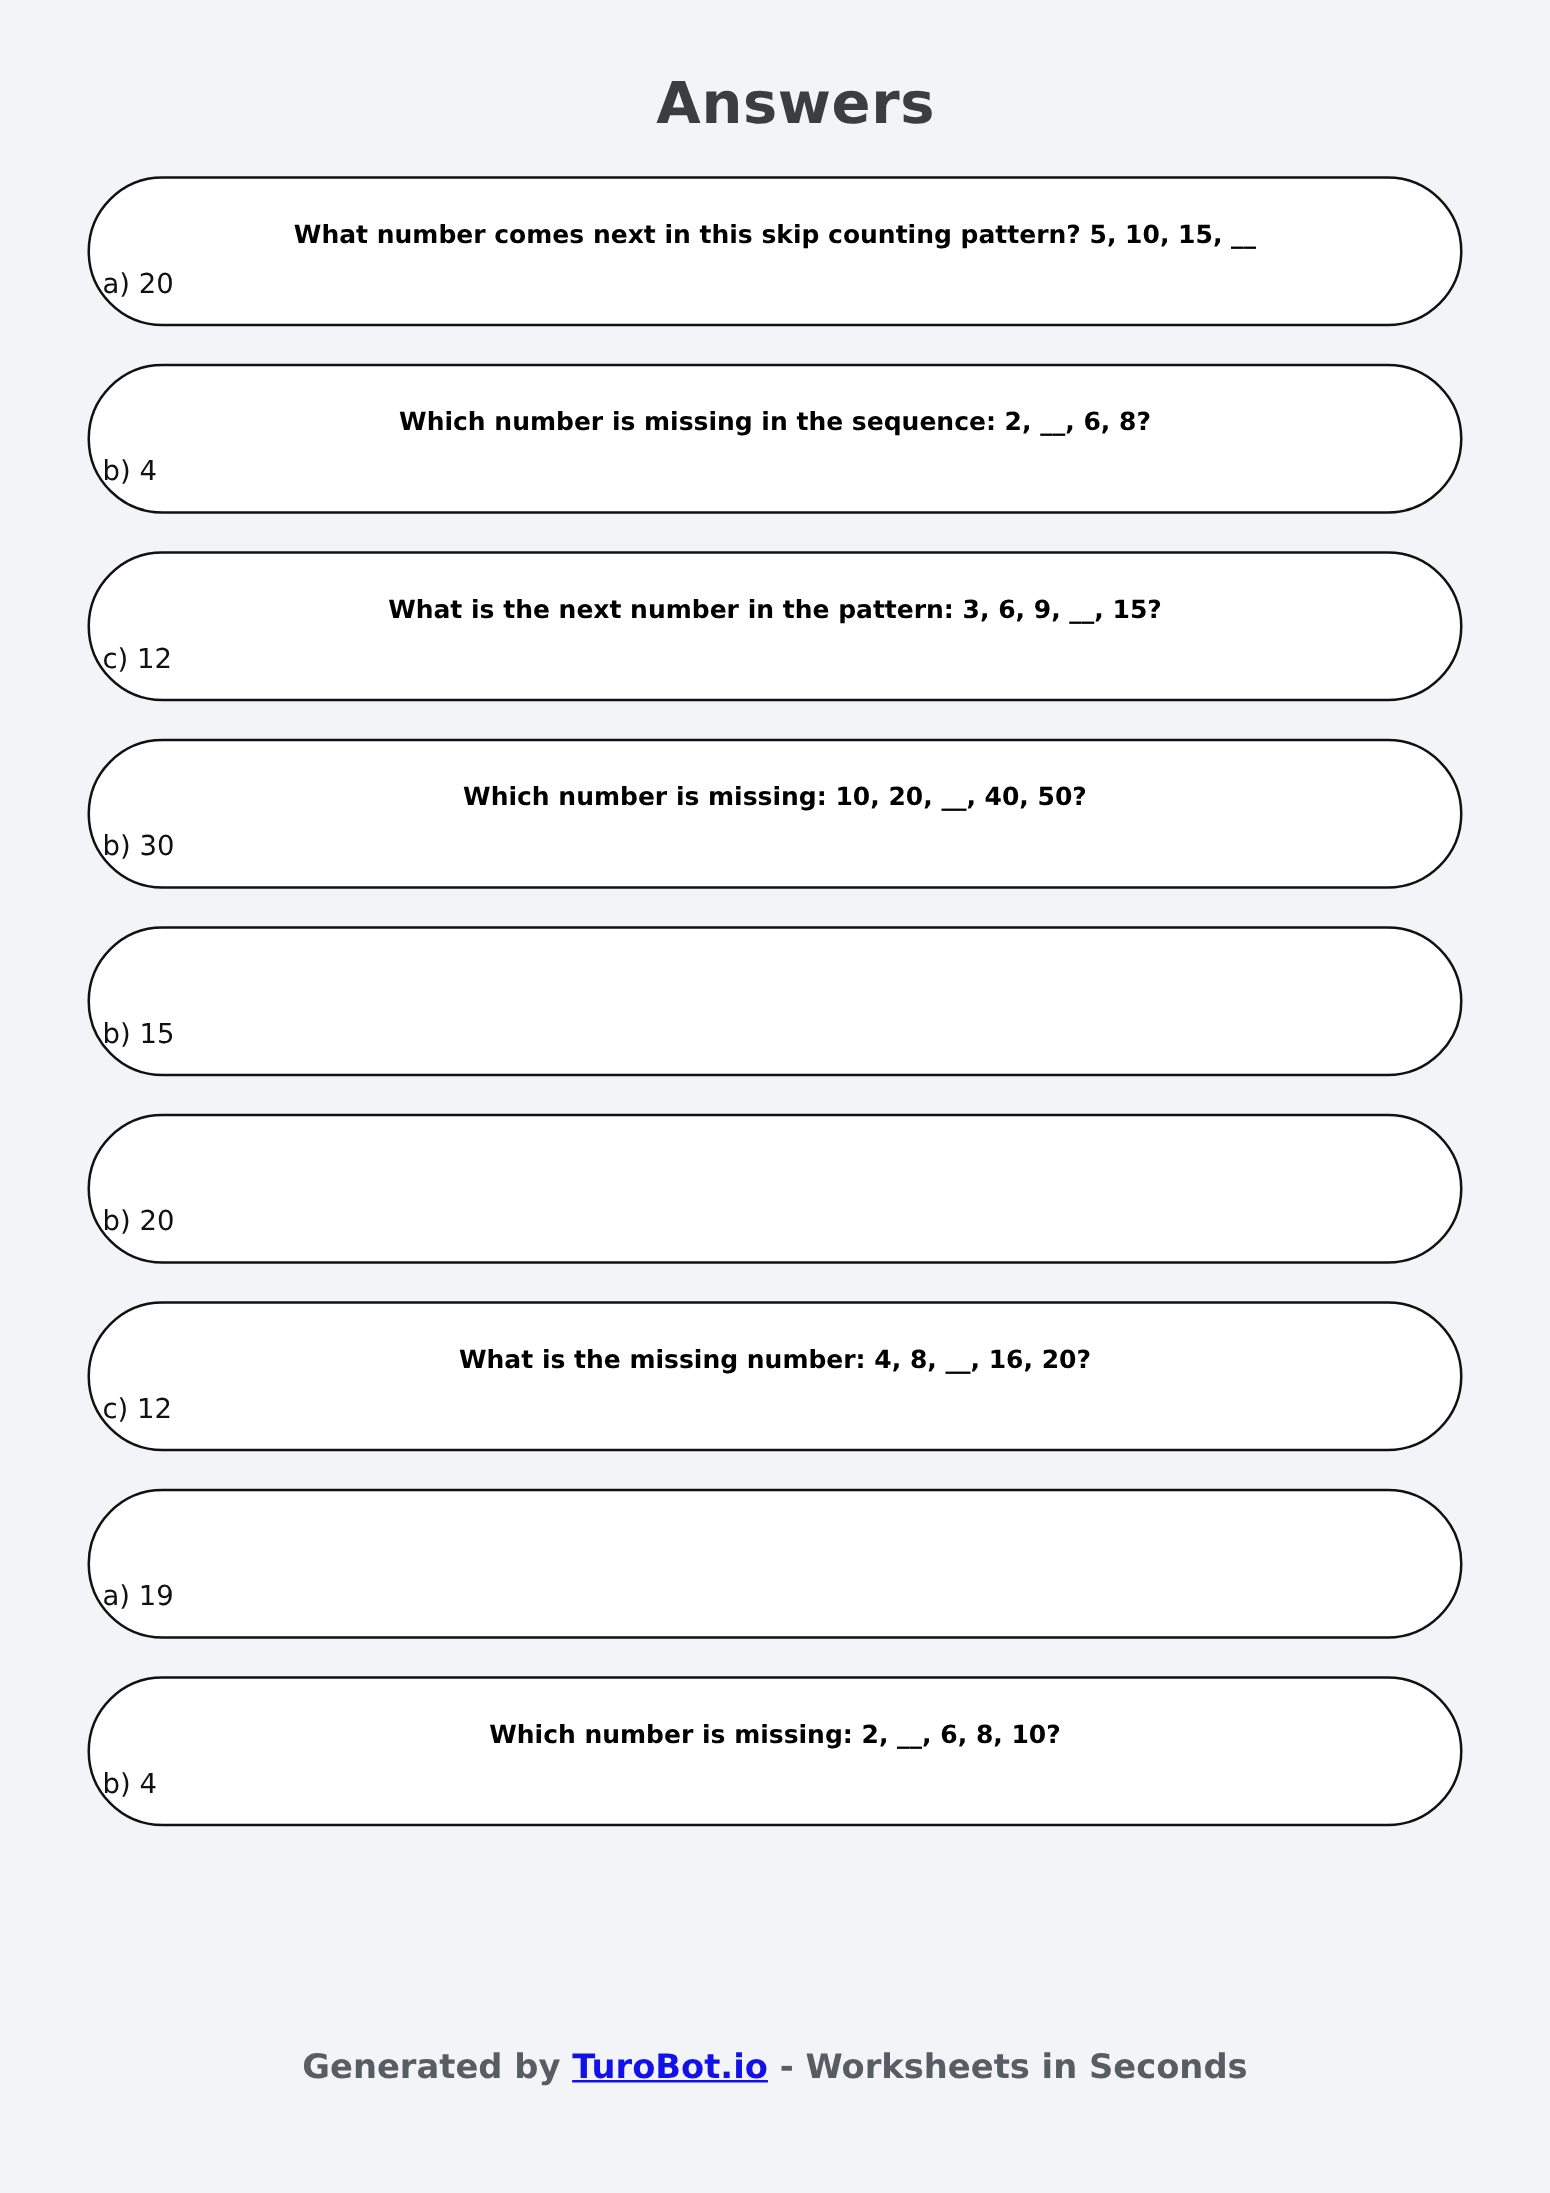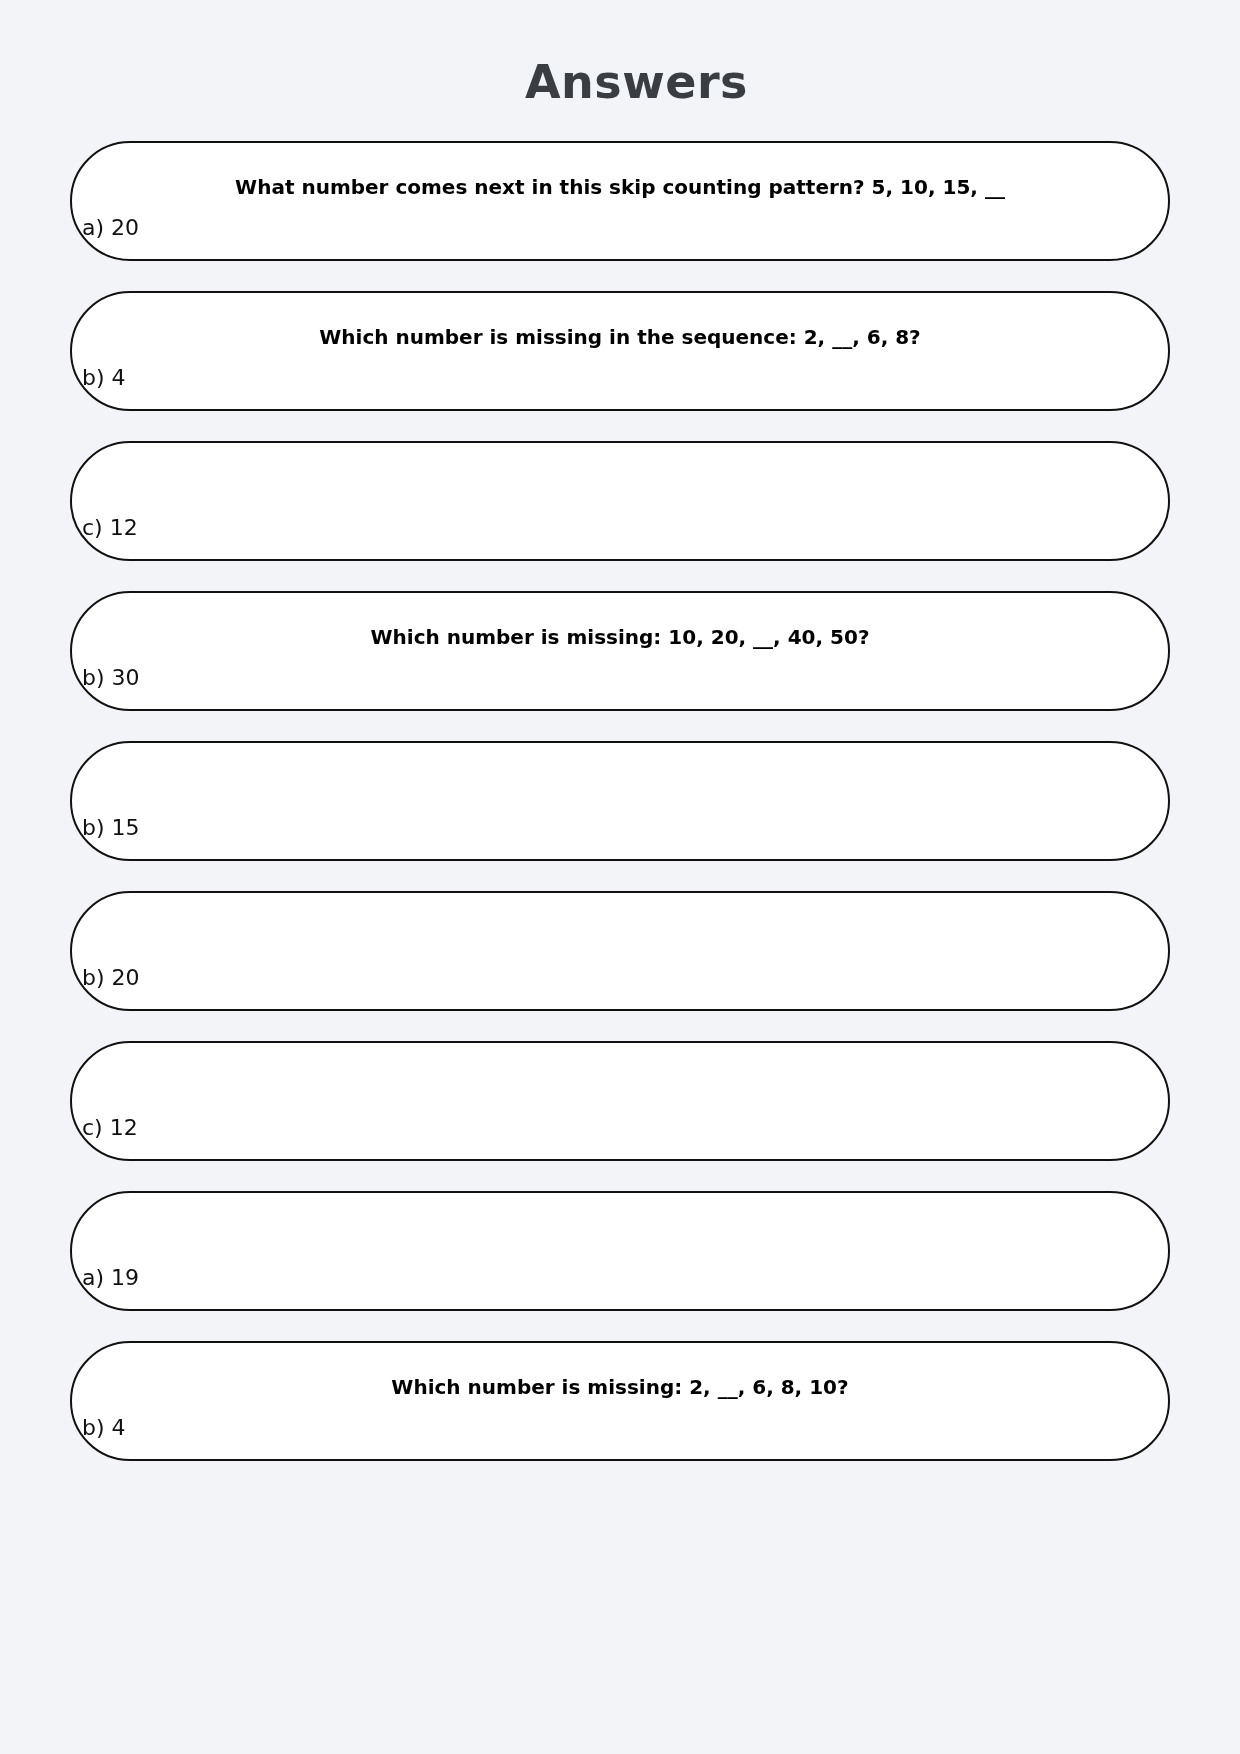--- a/index.html
+++ b/index.html
@@ -114,38 +114,43 @@
   <div class="cards">
       <div class="qcard">
         <div class="qcard-question">What number comes next in this skip counting pattern? 5, 10, 15, __</div>
         <div class="qcard-answer">a) 20</div>
       </div>
       <div class="qcard">
         <div class="qcard-question">Which number is missing in the sequence: 2, __, 6, 8?</div>
         <div class="qcard-answer">b) 4</div>
       </div>
       <div class="qcard">
+        <div class="qcard-question">What is the next number in the pattern: 3, 6, 9, __, 15?</div>
         <div class="qcard-answer">c) 12</div>
       </div>
       <div class="qcard">
         <div class="qcard-question">Which number is missing: 10, 20, __, 40, 50?</div>
         <div class="qcard-answer">b) 30</div>
       </div>
       <div class="qcard">
         <div class="qcard-answer">b) 15</div>
       </div>
       <div class="qcard">
         <div class="qcard-answer">b) 20</div>
       </div>
       <div class="qcard">
+        <div class="qcard-question">What is the missing number: 4, 8, __, 16, 20?</div>
         <div class="qcard-answer">c) 12</div>
       </div>
       <div class="qcard">
         <div class="qcard-answer">a) 19</div>
       </div>
       <div class="qcard">
         <div class="qcard-question">Which number is missing: 2, __, 6, 8, 10?</div>
         <div class="qcard-answer">b) 4</div>
       </div>
     </div>
 
+  <div class="footer">
+    <span>Generated by </span><a class="footer-link" href="#">TuroBot.io</a><span> - Worksheets in Seconds</span>
+  </div>
 
 </div>
 
 </body></html>

